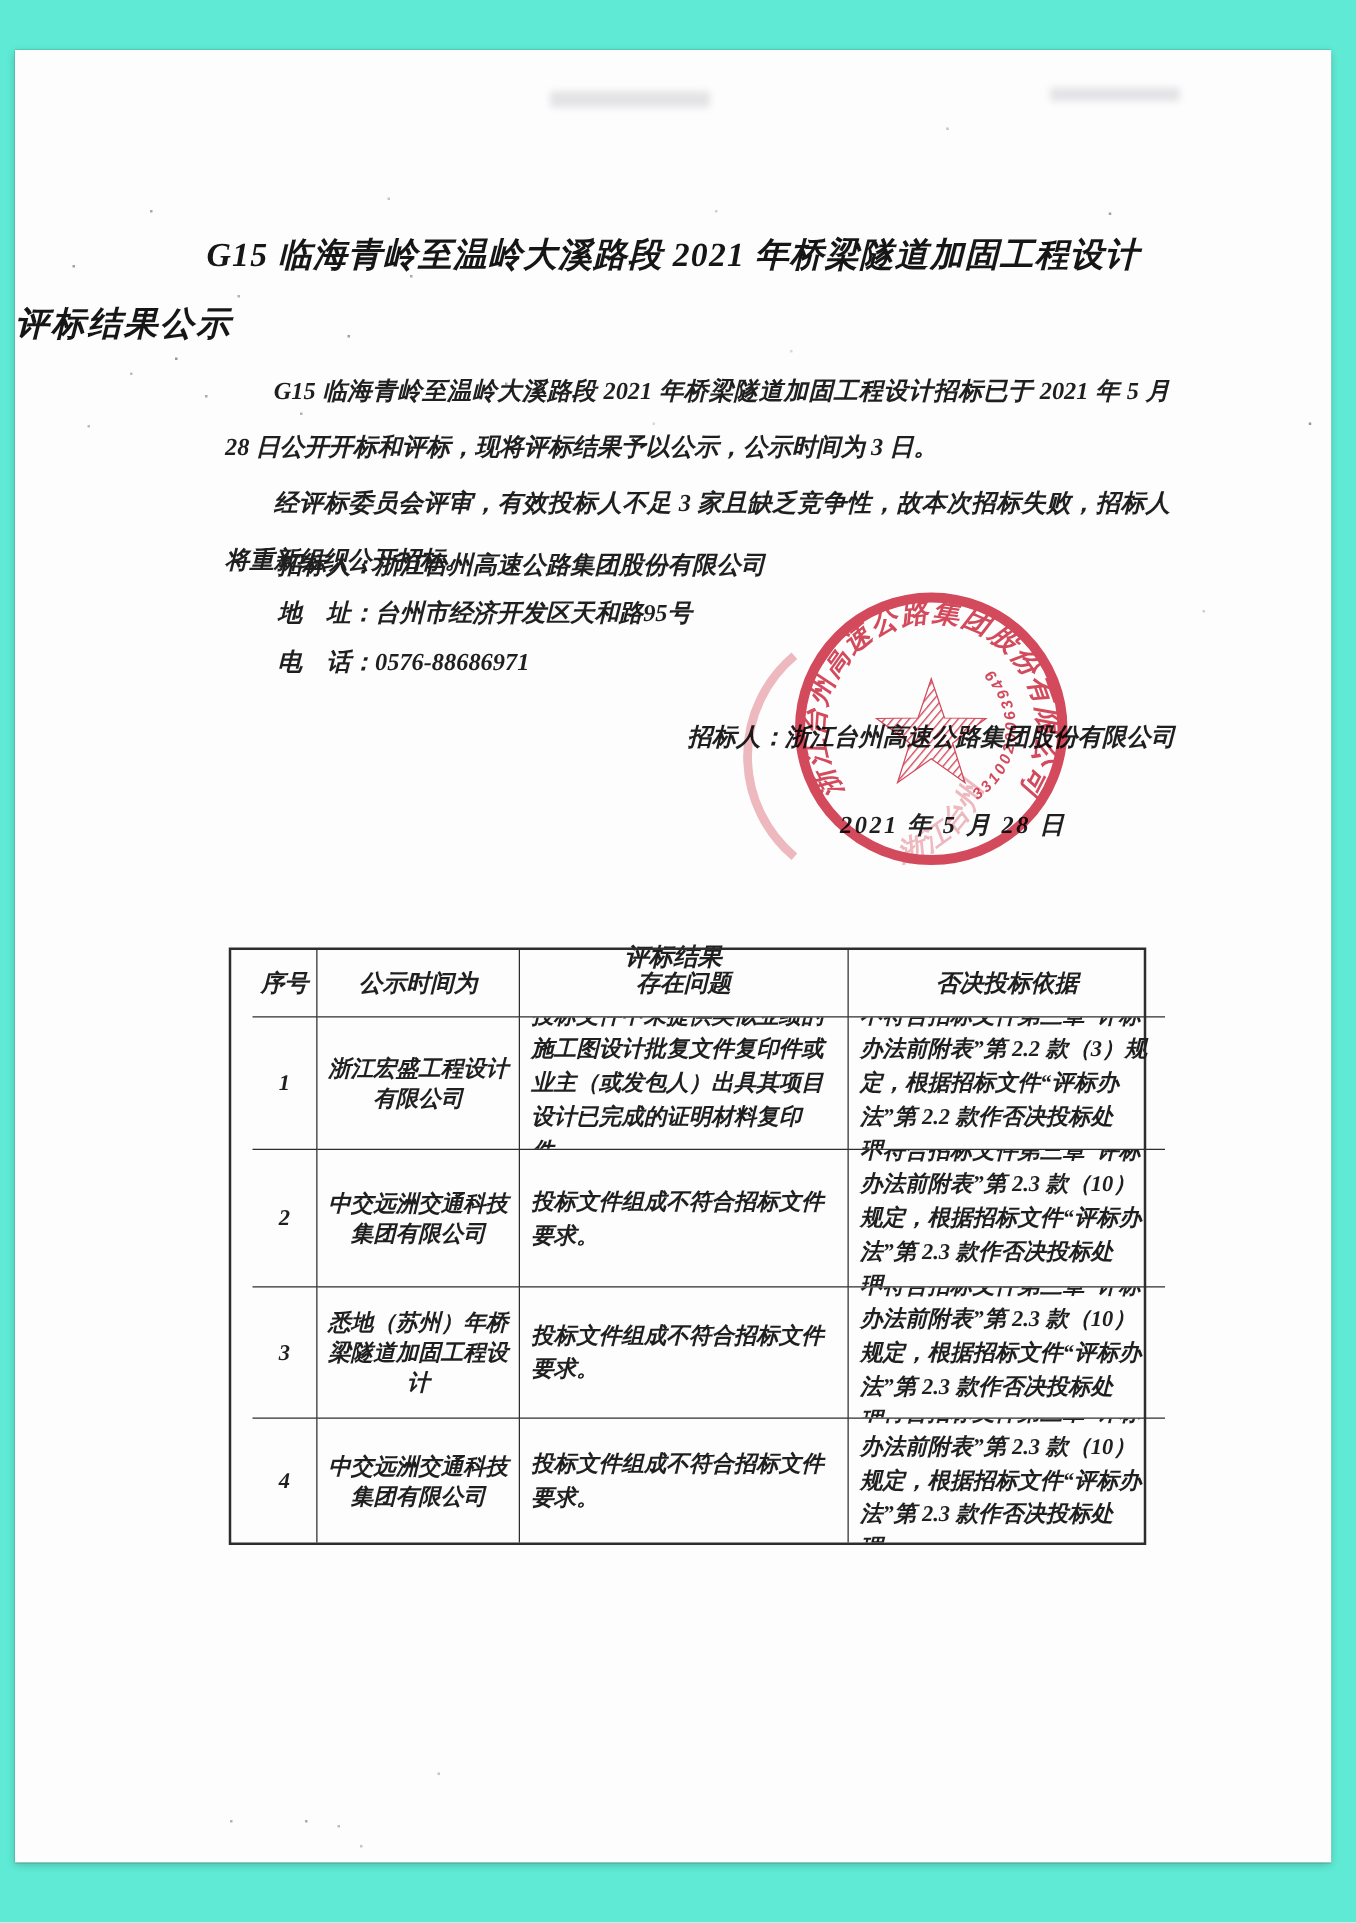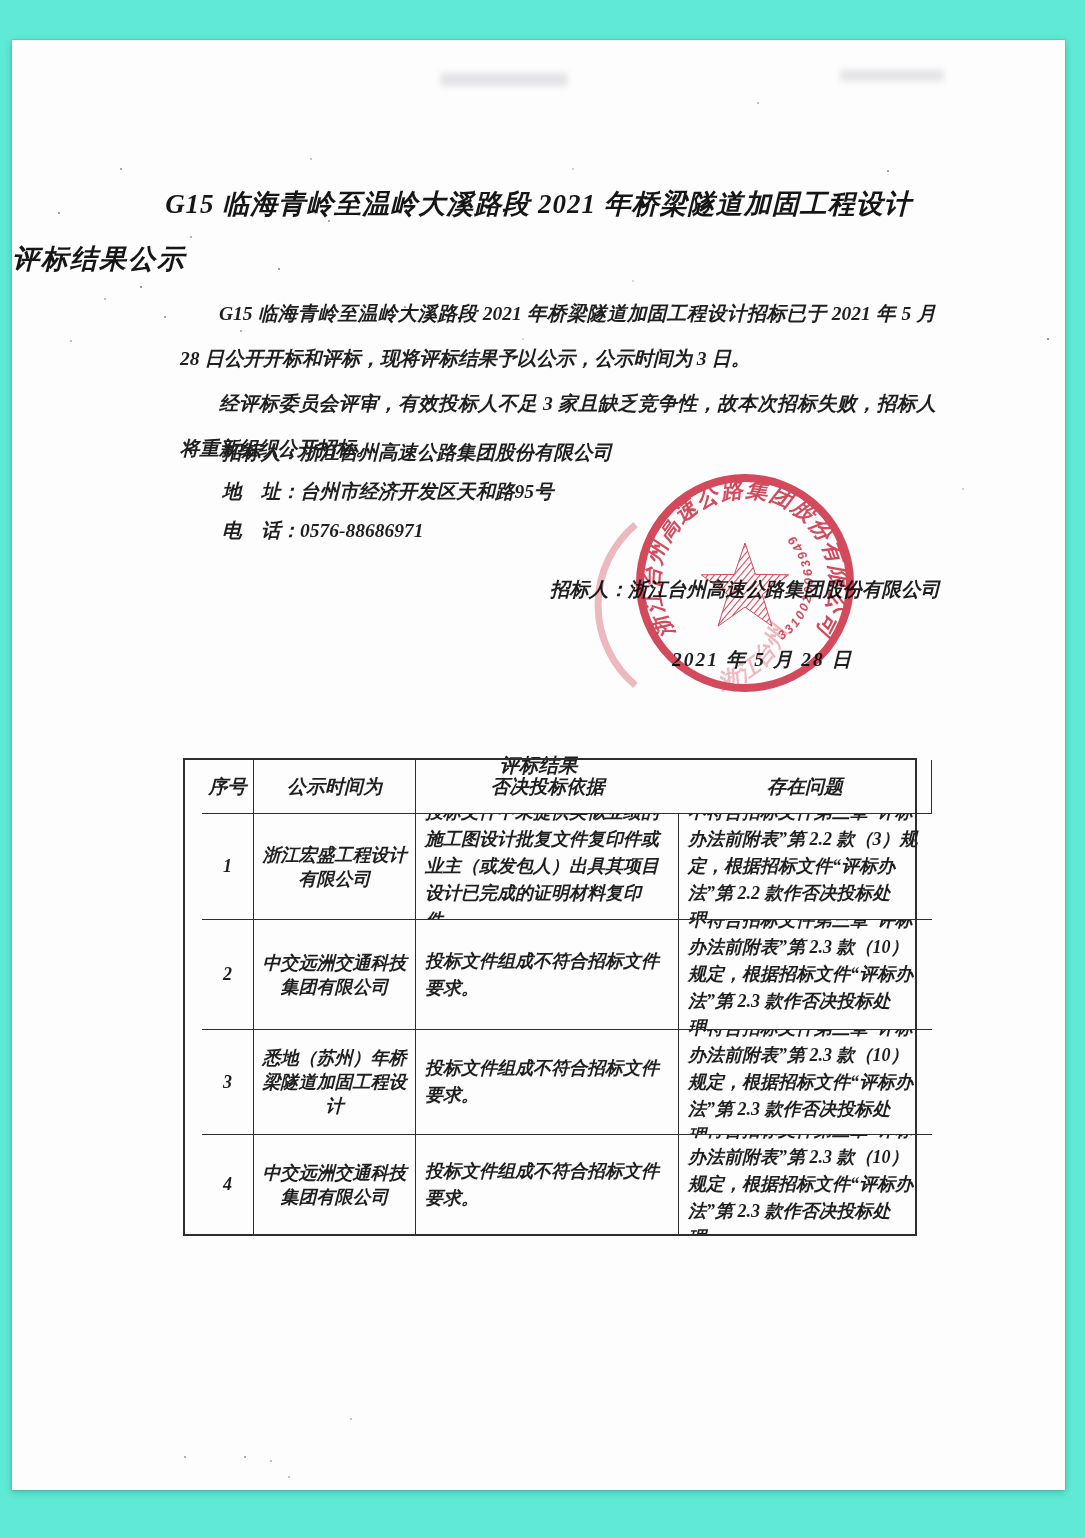--- a/index.html
+++ b/index.html
@@ -135,22 +135,22 @@
         <text class="ring-text"><textPath href="#ghostTextPath">浙江台州高速公路集团股份有限公司</textPath></text>
       </g>
     </svg>
 
     <div class="table-title">评标结果</div>
 
     <div class="gtable">
 
       <div class="gcell head">序号</div>
       <div class="gcell head">公示时间为</div>
+      <div class="gcell head">存在问题</div>
       <div class="gcell head c-last">否决投标依据</div>
-      <div class="gcell head">存在问题</div>
 
       <div class="gcell center">1</div>
       <div class="gcell center">浙江宏盛工程设计有限公司</div>
       <div class="gcell textblock">
           <div>投标文件中未提供类似业绩的施工图设计批复文件复印件或业主（或发包人）出具其项目设计已完成的证明材料复印件。</div>
         </div>
       <div class="gcell textblock c-last">
           <div>不符合招标文件第三章“评标办法前附表”第 2.2 款（3）规定，根据招标文件“评标办法”第 2.2 款作否决投标处理。</div>
         </div>
 

